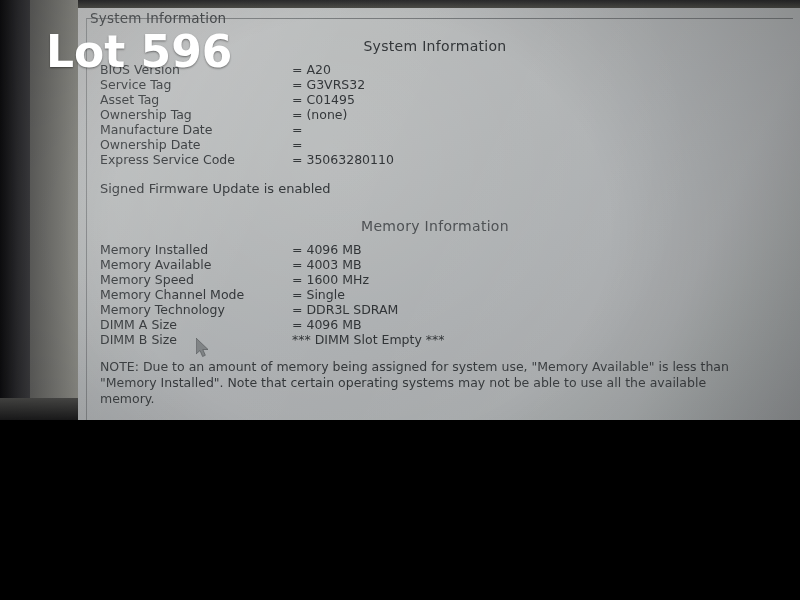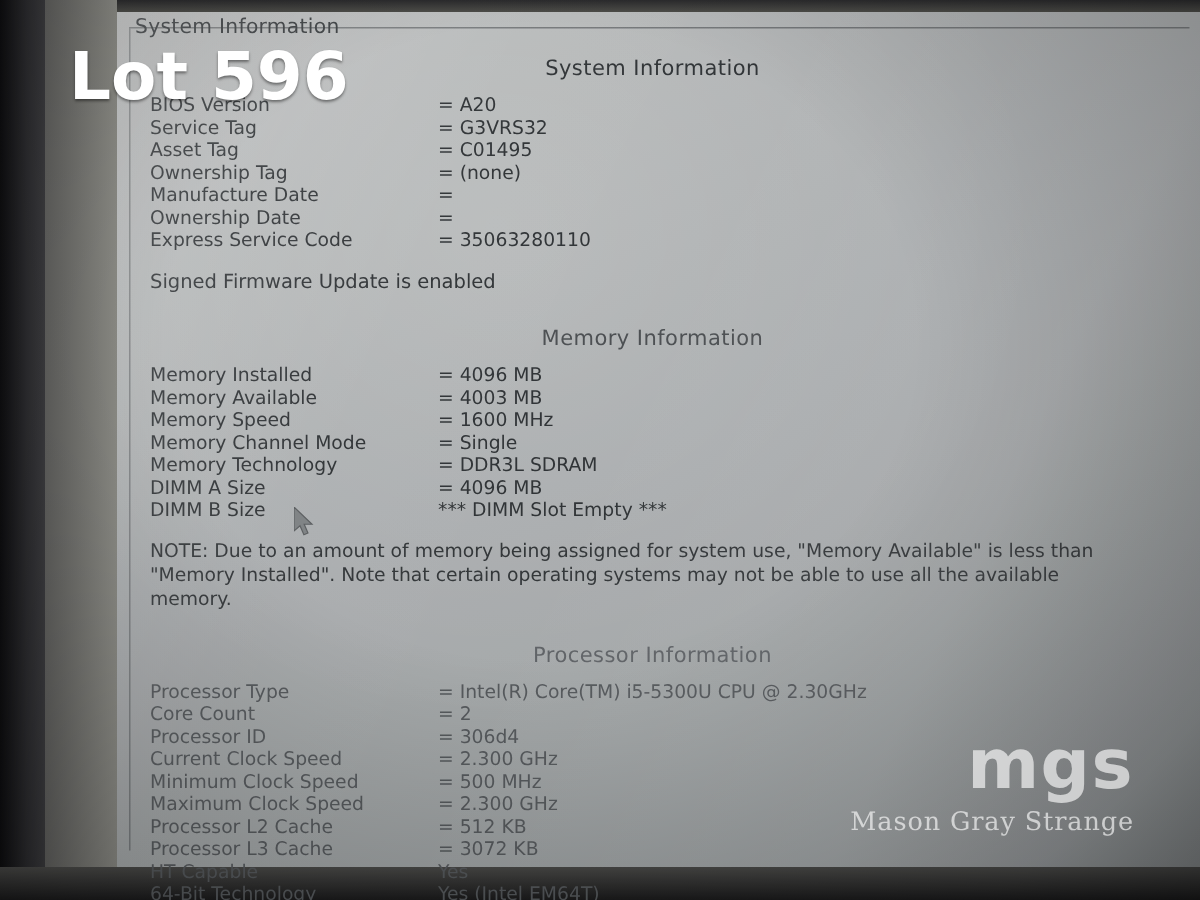--- a/index.html
+++ b/index.html
@@ -11,21 +11,21 @@
     width: 800px;
     height: 600px;
     overflow: hidden;
     font-family: "DejaVu Sans", sans-serif;
   }
 
   
   #photo {
     position: relative;
     width: 800px;
-    height: 600px;
+    height: 420px;
     background: #1a1a1c;
     overflow: hidden;
   }
 
   
   .bezel-left {
     position: absolute;
     left: 0; top: 0;
     width: 30px; height: 600px;
     background: linear-gradient(90deg,#0d0d0f 0%, #2b2b2e 60%, #3a3a3d 100%);
@@ -340,18 +340,14 @@
       </svg>
     </div>
 
     <div class="glare"></div>
   </div>
 
   <div class="vignette"></div>
 
   <div class="lot-label">Lot 596</div>
 
-  <div class="watermark">
-    <div class="wm-mark">mgs</div>
-    <div class="wm-sub">Mason Gray Strange</div>
-  </div>
 
 </div>
 
 </body></html>

